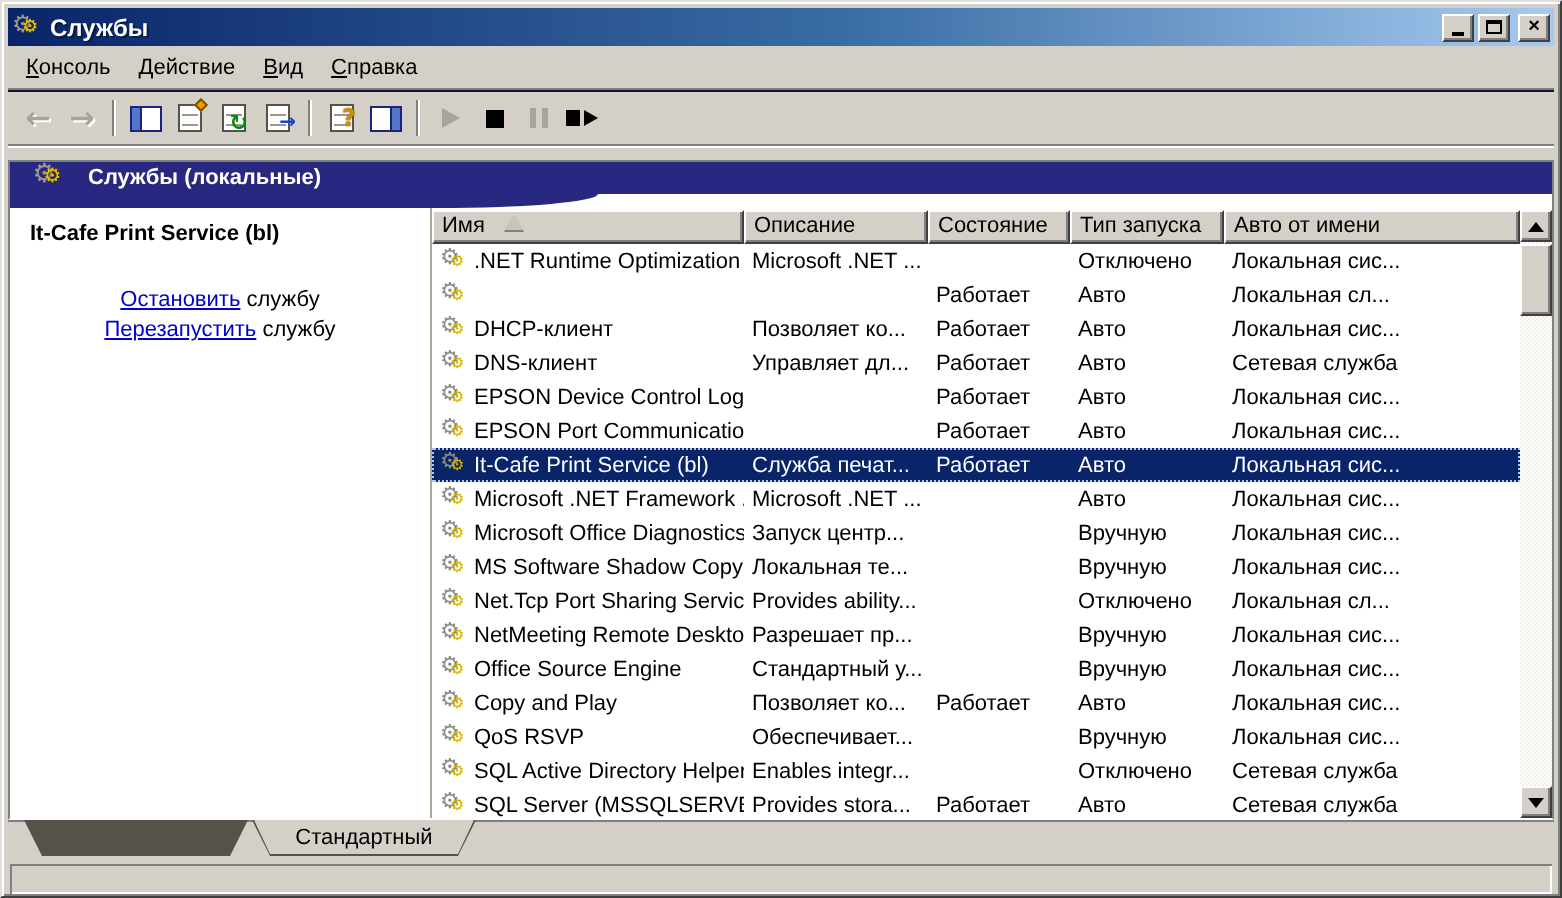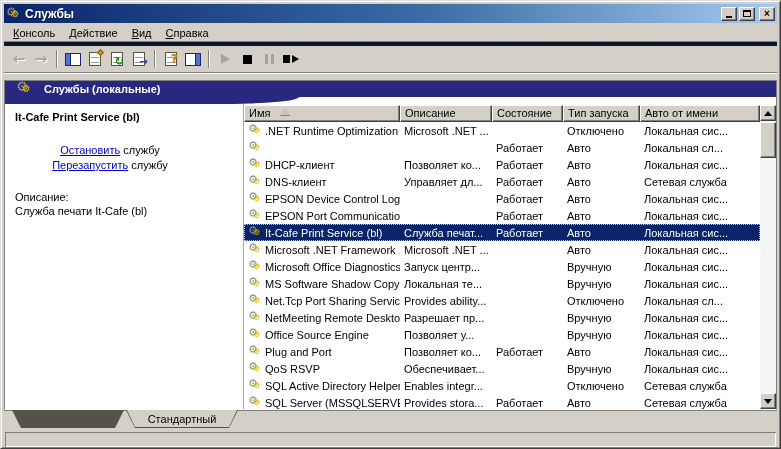--- a/index.html
+++ b/index.html
@@ -29,21 +29,21 @@
     border:1px solid; border-color:#FFFFFF #404040 #404040 #FFFFFF;
     box-shadow: inset -1px -1px 0 #808080;
     display:flex; align-items:center; justify-content:center;
     font-size:10px; font-weight:bold; line-height:1; color:#000;
   }
   .min-glyph { width:6px; height:2px; background:#000; margin-top:7px; }
   .max-glyph { width:8px; height:7px; border:1px solid #000; border-top-width:2px; }
 
   
   .menu-bar { height:23px; display:flex; align-items:center; padding-left:2px;
-    border-bottom:4px solid #0f172a; box-shadow:0 -1px 0 #808080 inset; }
+    border-bottom:1px solid #0f172a; box-shadow:0 -1px 0 #808080 inset; }
   .menu-item { padding:3px 7px; cursor:default; }
   .menu-item u { text-decoration:underline; }
 
   
   .toolbar { height:27px; display:flex; align-items:center; padding-left:4px;
     border-bottom:1px solid #808080; box-shadow:0 1px 0 #FFFFFF; }
   .tb-btn { width:22px; height:22px; display:flex; align-items:center; justify-content:center; }
   .tb-sep { width:2px; height:18px; border-left:1px solid #808080; border-right:1px solid #FFFFFF; margin:0 4px; }
   .nav-glyph { font-size:15px; font-weight:bold; color:#A8A49C; text-shadow:1px 1px 0 #FFF;
     font-family:"DejaVu Sans",sans-serif; }
@@ -72,21 +72,21 @@
   
   .content { margin-top:7px; height:330px; position:relative; background:#FFFFFF;
     border:1px solid #808080; border-bottom-color:#FFFFFF; }
   .banner { position:absolute; left:0; top:0; right:0; height:16px; background:#282880; }
   .banner-curve { position:absolute; left:0; top:16px; width:294px; height:7px; background:#282880;
     border-bottom-right-radius:80px 7px; z-index:2; }
   .banner-head { position:absolute; left:12px; top:1px; display:flex; align-items:center; gap:12px; z-index:3; }
   .banner-head .gears { transform:scale(1.1); }
   .banner-title { color:#fff; font-weight:bold; font-size:11px; }
 
-  .body-row { position:absolute; top:16px; left:0; right:0; bottom:0; display:flex;gap:28px; }
+  .body-row { position:absolute; top:16px; left:0; right:0; bottom:0; display:flex; }
   .left-panel { width:210px; background:#fff; padding:14px 10px 0 10px; overflow:hidden; }
   .svc-title { font-weight:bold; margin-bottom:20px; }
   .svc-links div { line-height:15px;text-align:center; }
   .svc-links a { color:#0000CC; text-decoration:underline; cursor:pointer; }
   .svc-desc { margin-top:17px; line-height:14px; }
 
   .list-area { flex:1; background:#fff; padding-top:8px; position:relative; border-left:1px solid #ACA899; }
   .hdr-row { display:flex; height:17px; margin-right:16px; }
   .hdr-cell { background:#D4D0C8; border:1px solid; border-color:#FFFFFF #404040 #404040 #FFFFFF;
     box-shadow:inset -1px -1px 0 #808080; padding:1px 4px 0 4px; display:flex; align-items:flex-start;
@@ -237,24 +237,20 @@
     </div>
 
     <div class="body-row">
 
       <div class="left-panel">
         <div class="svc-title">It-Cafe Print Service (bl)</div>
         <div class="svc-links">
           <div><a>Остановить</a><span> службу</span></div>
           <div><a>Перезапустить</a><span> службу</span></div>
         </div>
-        <div class="svc-desc">
-          <div>Описание:</div>
-          <div>Служба печати It-Cafe (bl)</div>
-        </div>
       </div>
 
       <div class="list-area">
         <div class="hdr-row">
           <span class="hdr-cell c-name">
               <span>Имя</span>
               <span class="sort-tri"></span>
             </span>
           <span class="hdr-cell c-desc">Описание</span>
           <span class="hdr-cell c-status">Состояние</span>
@@ -430,33 +426,33 @@
   </div>
 
   <div class="row">
     <span class="c-name">
                 <span class="svc-icon">
                   <span class="g1">⚙</span>
                   <span class="g2">⚙</span>
                 </span>
                 <span class="txt">Office Source Engine</span>
               </span>
-    <span class="c-desc">Позволяет у...</span>
+    <span class="c-desc">Стандартный у...</span>
     <span class="c-status"></span>
     <span class="c-startup">Вручную</span>
     <span class="c-logon">Локальная сис...</span>
   </div>
 
   <div class="row">
     <span class="c-name">
                 <span class="svc-icon">
                   <span class="g1">⚙</span>
                   <span class="g2">⚙</span>
                 </span>
-                <span class="txt">Plug and Port</span>
+                <span class="txt">Copy and Play</span>
               </span>
     <span class="c-desc">Позволяет ко...</span>
     <span class="c-status">Работает</span>
     <span class="c-startup">Авто</span>
     <span class="c-logon">Локальная сис...</span>
   </div>
 
   <div class="row">
     <span class="c-name">
                 <span class="svc-icon">

